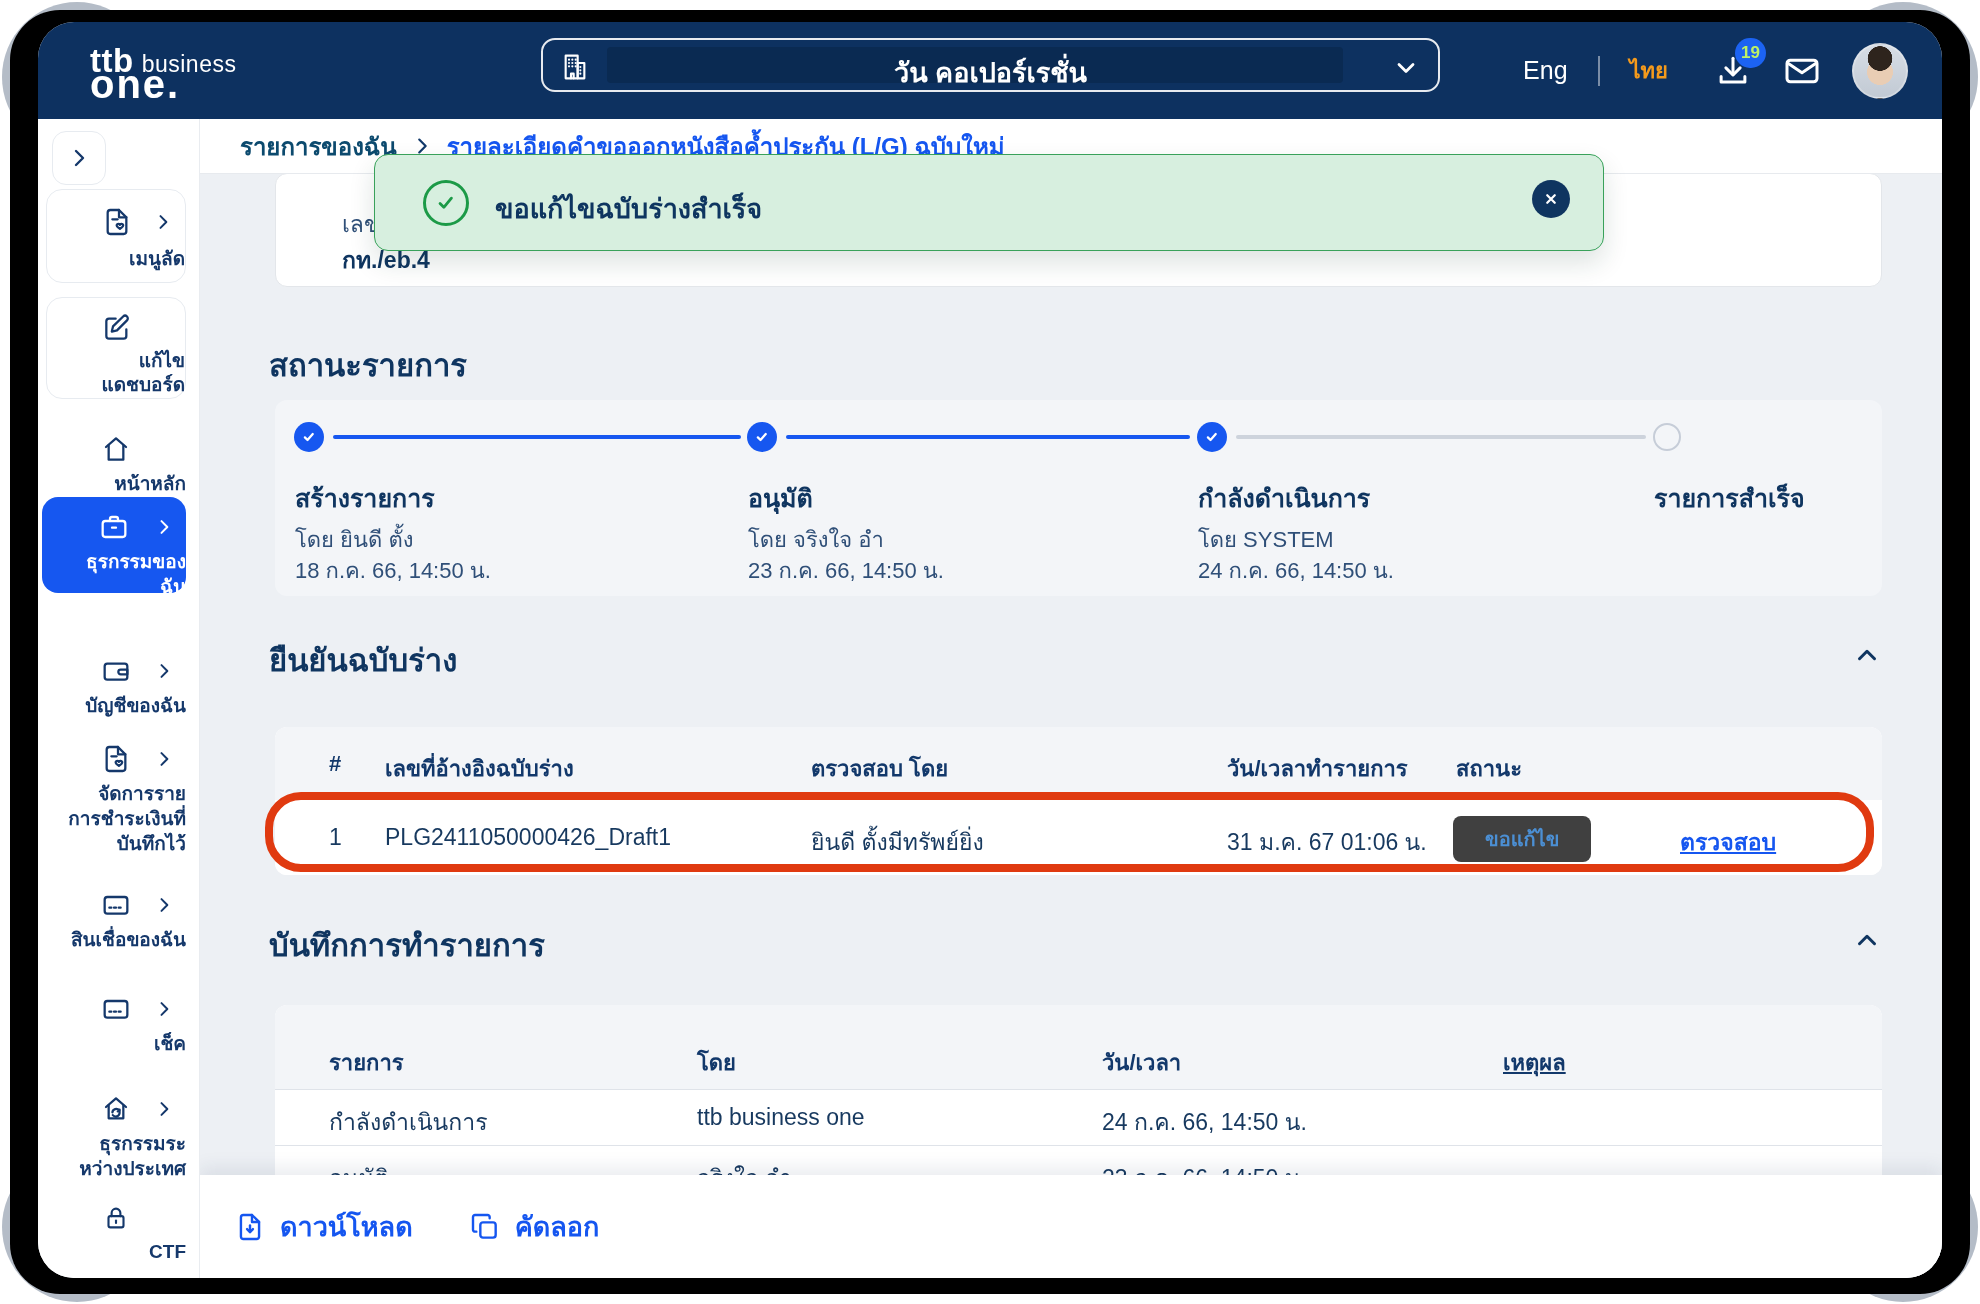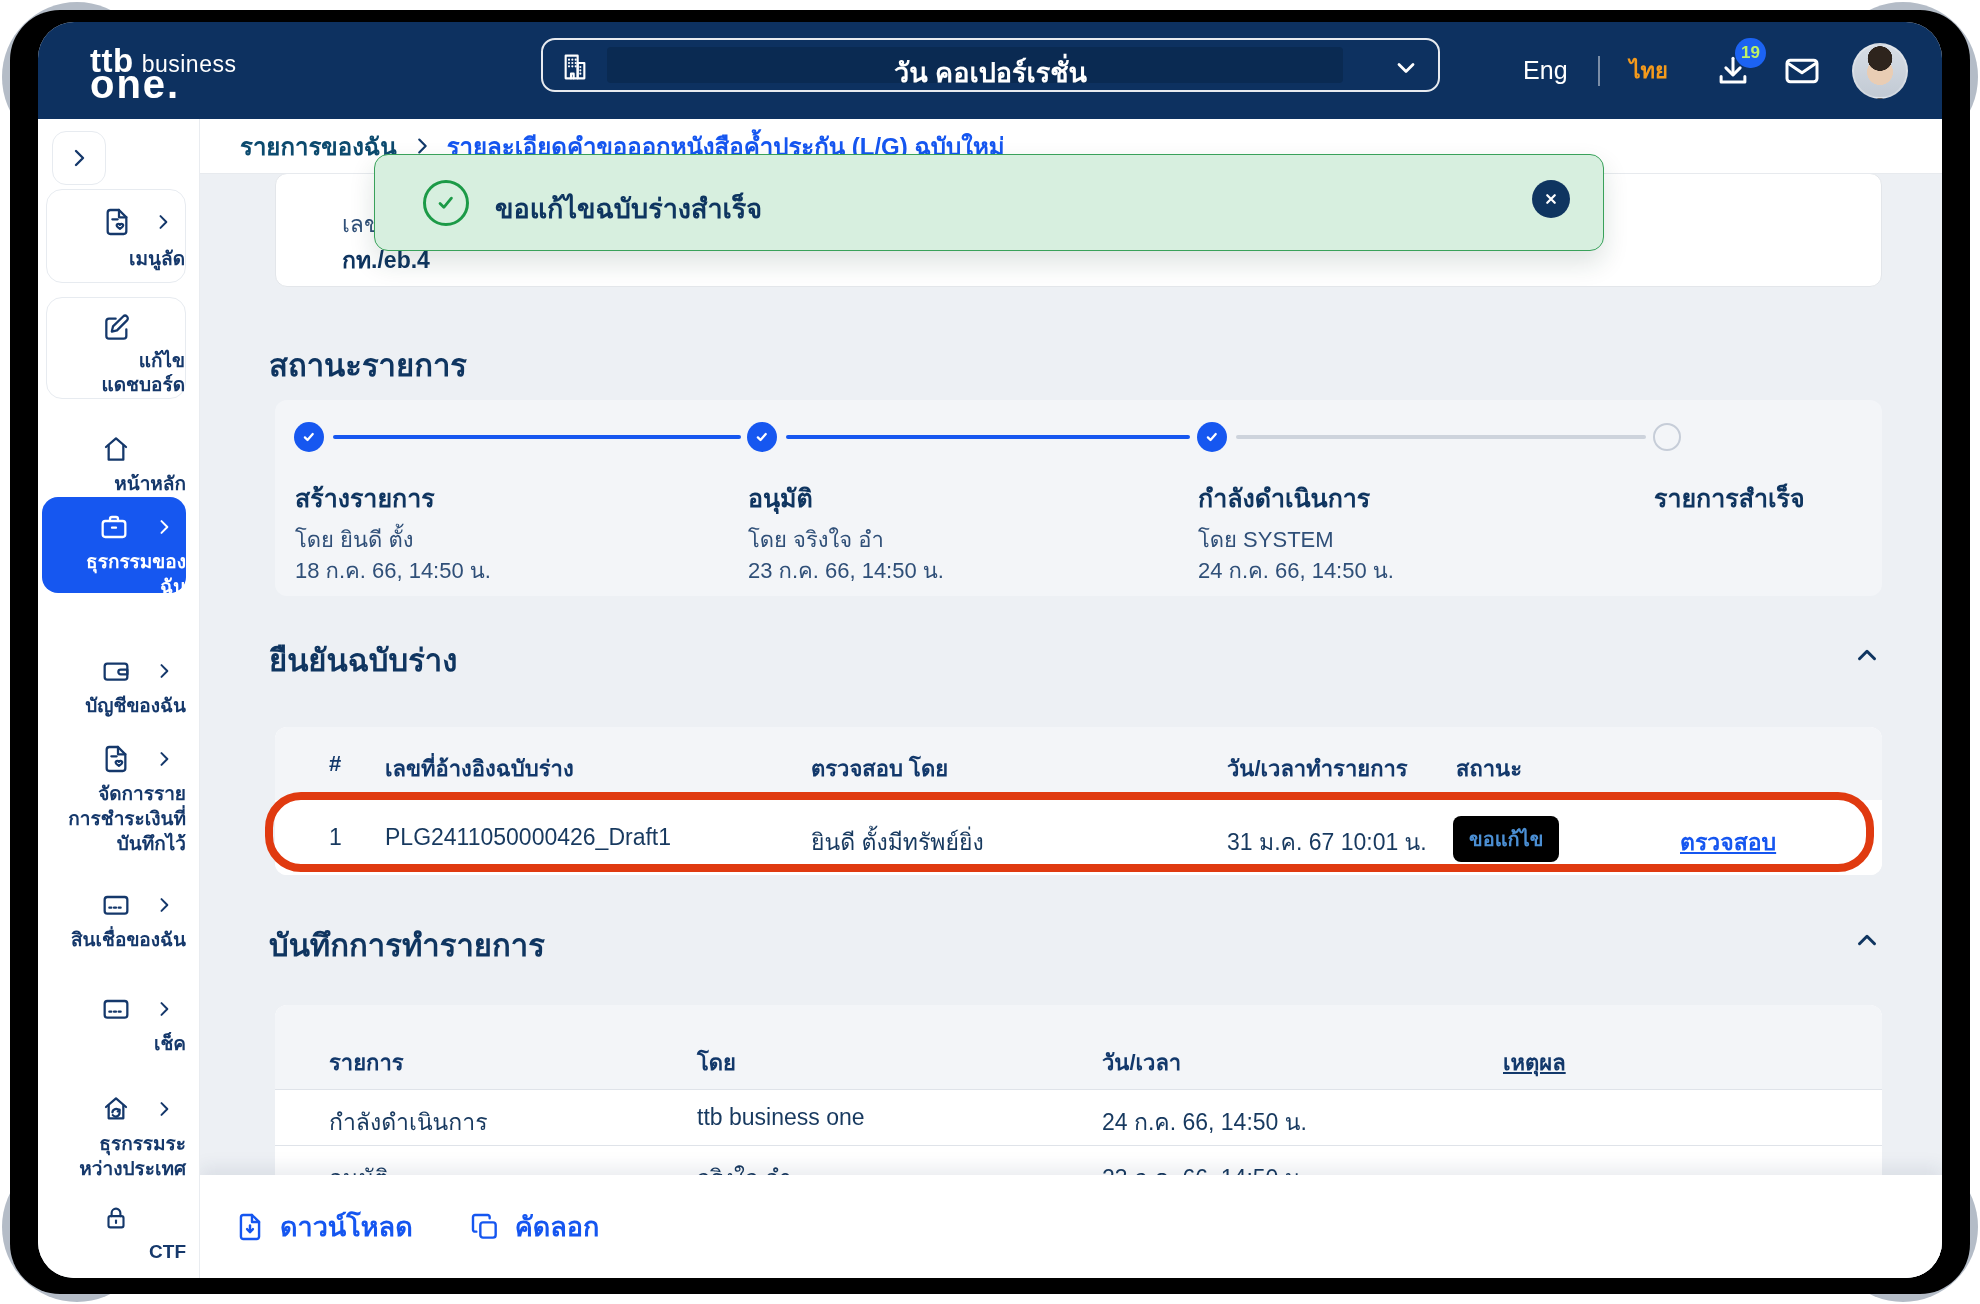--- a/index.html
+++ b/index.html
@@ -61,21 +61,21 @@
   .tl-circle { position:absolute; width:30px; height:30px; border-radius:50%; background:#1657f0; display:flex; align-items:center; justify-content:center; }
   .tl-circle.todo { width:28px; height:28px; background:transparent; border:2px solid #c6cdd8; }
   .tl-line { position:absolute; height:3.5px; background:#1657f0; border-radius:2px; }
   .tl-line.gray { background:#cdd3dc; }
   .tl-label { position:absolute; color:#0f3560; font-size:25px; font-weight:800; }
   .tl-sub { position:absolute; color:#2f4f78; font-size:22px; }
 
   
   .th { color:#12386b; font-size:22px; font-weight:800; }
   .td { color:#17395f; font-size:23px; }
-  .status-pill { position:absolute; background:#000000; color:#4b8fd4; font-size:20px; font-weight:700; padding:7px 16px; border-radius:8px; }
+  .status-pill { position:absolute; background:#404040; color:#4b8fd4; font-size:20px; font-weight:700; padding:7px 32px; border-radius:8px; }
   .link { color:#1556f0; font-weight:800; text-decoration:underline; cursor:pointer; }
   .red-box { position:absolute; left:227px; top:770px; width:1609px; height:80px; border:8px solid #e03a10; border-radius:36px; z-index:4; pointer-events:none; }
   .divider { position:absolute; left:0; width:100%; height:1.5px; background:#dfe3e9; }
 
   
   .footerbar { position:absolute; left:162px; top:1153px; width:1742px; height:103px; background:#fff; box-shadow:0 -6px 18px rgba(30,50,90,.10); z-index:5; display:flex; align-items:center; gap:56px; padding-left:34px; }
   .fbtn { display:flex; align-items:center; gap:14px; color:#1556f0; font-size:27px; font-weight:800; cursor:pointer; }
 
   svg { display:block; }
 </style>
@@ -149,21 +149,21 @@
         <div class="abs th" style="left:54px;  top:24px;">#</div>
         <div class="abs th" style="left:110px; top:24px;">เลขที่อ้างอิงฉบับร่าง</div>
         <div class="abs th" style="left:536px; top:24px;">ตรวจสอบ โดย</div>
         <div class="abs th" style="left:952px; top:24px;">วัน/เวลาทำรายการ</div>
         <div class="abs th" style="left:1181px;top:24px;">สถานะ</div>
       </div>
       <div class="abs" style="left:0; top:73px; width:100%; height:75px; background:#fff;">
         <div class="abs td" style="left:54px;  top:24px;">1</div>
         <div class="abs td" style="left:110px; top:24px;">PLG2411050000426_Draft1</div>
         <div class="abs td" style="left:536px; top:24px;">ยินดี ตั้งมีทรัพย์ยิ่ง</div>
-        <div class="abs td" style="left:952px; top:24px;">31 ม.ค. 67 10:01 น.</div>
+        <div class="abs td" style="left:952px; top:24px;">31 ม.ค. 67 01:06 น.</div>
         <div class="status-pill" style="left:1178px; top:16px;">ขอแก้ไข</div>
         <div class="abs td link" style="left:1405px; top:24px;">ตรวจสอบ</div>
       </div>
     </div>
     <div class="red-box"></div>
 
     <div class="h-section" style="left:231px; top:898px;">บันทึกการทำรายการ</div>
     <div class="abs" style="left:1814px; top:903px; cursor:pointer;">
       <svg width="30" height="30" viewBox="0 0 24 24">
           <path d="M6 15l6-6 6 6" fill="none" stroke="#0f3560" stroke-width="2.4" stroke-linecap="round" stroke-linejoin="round"></path>

